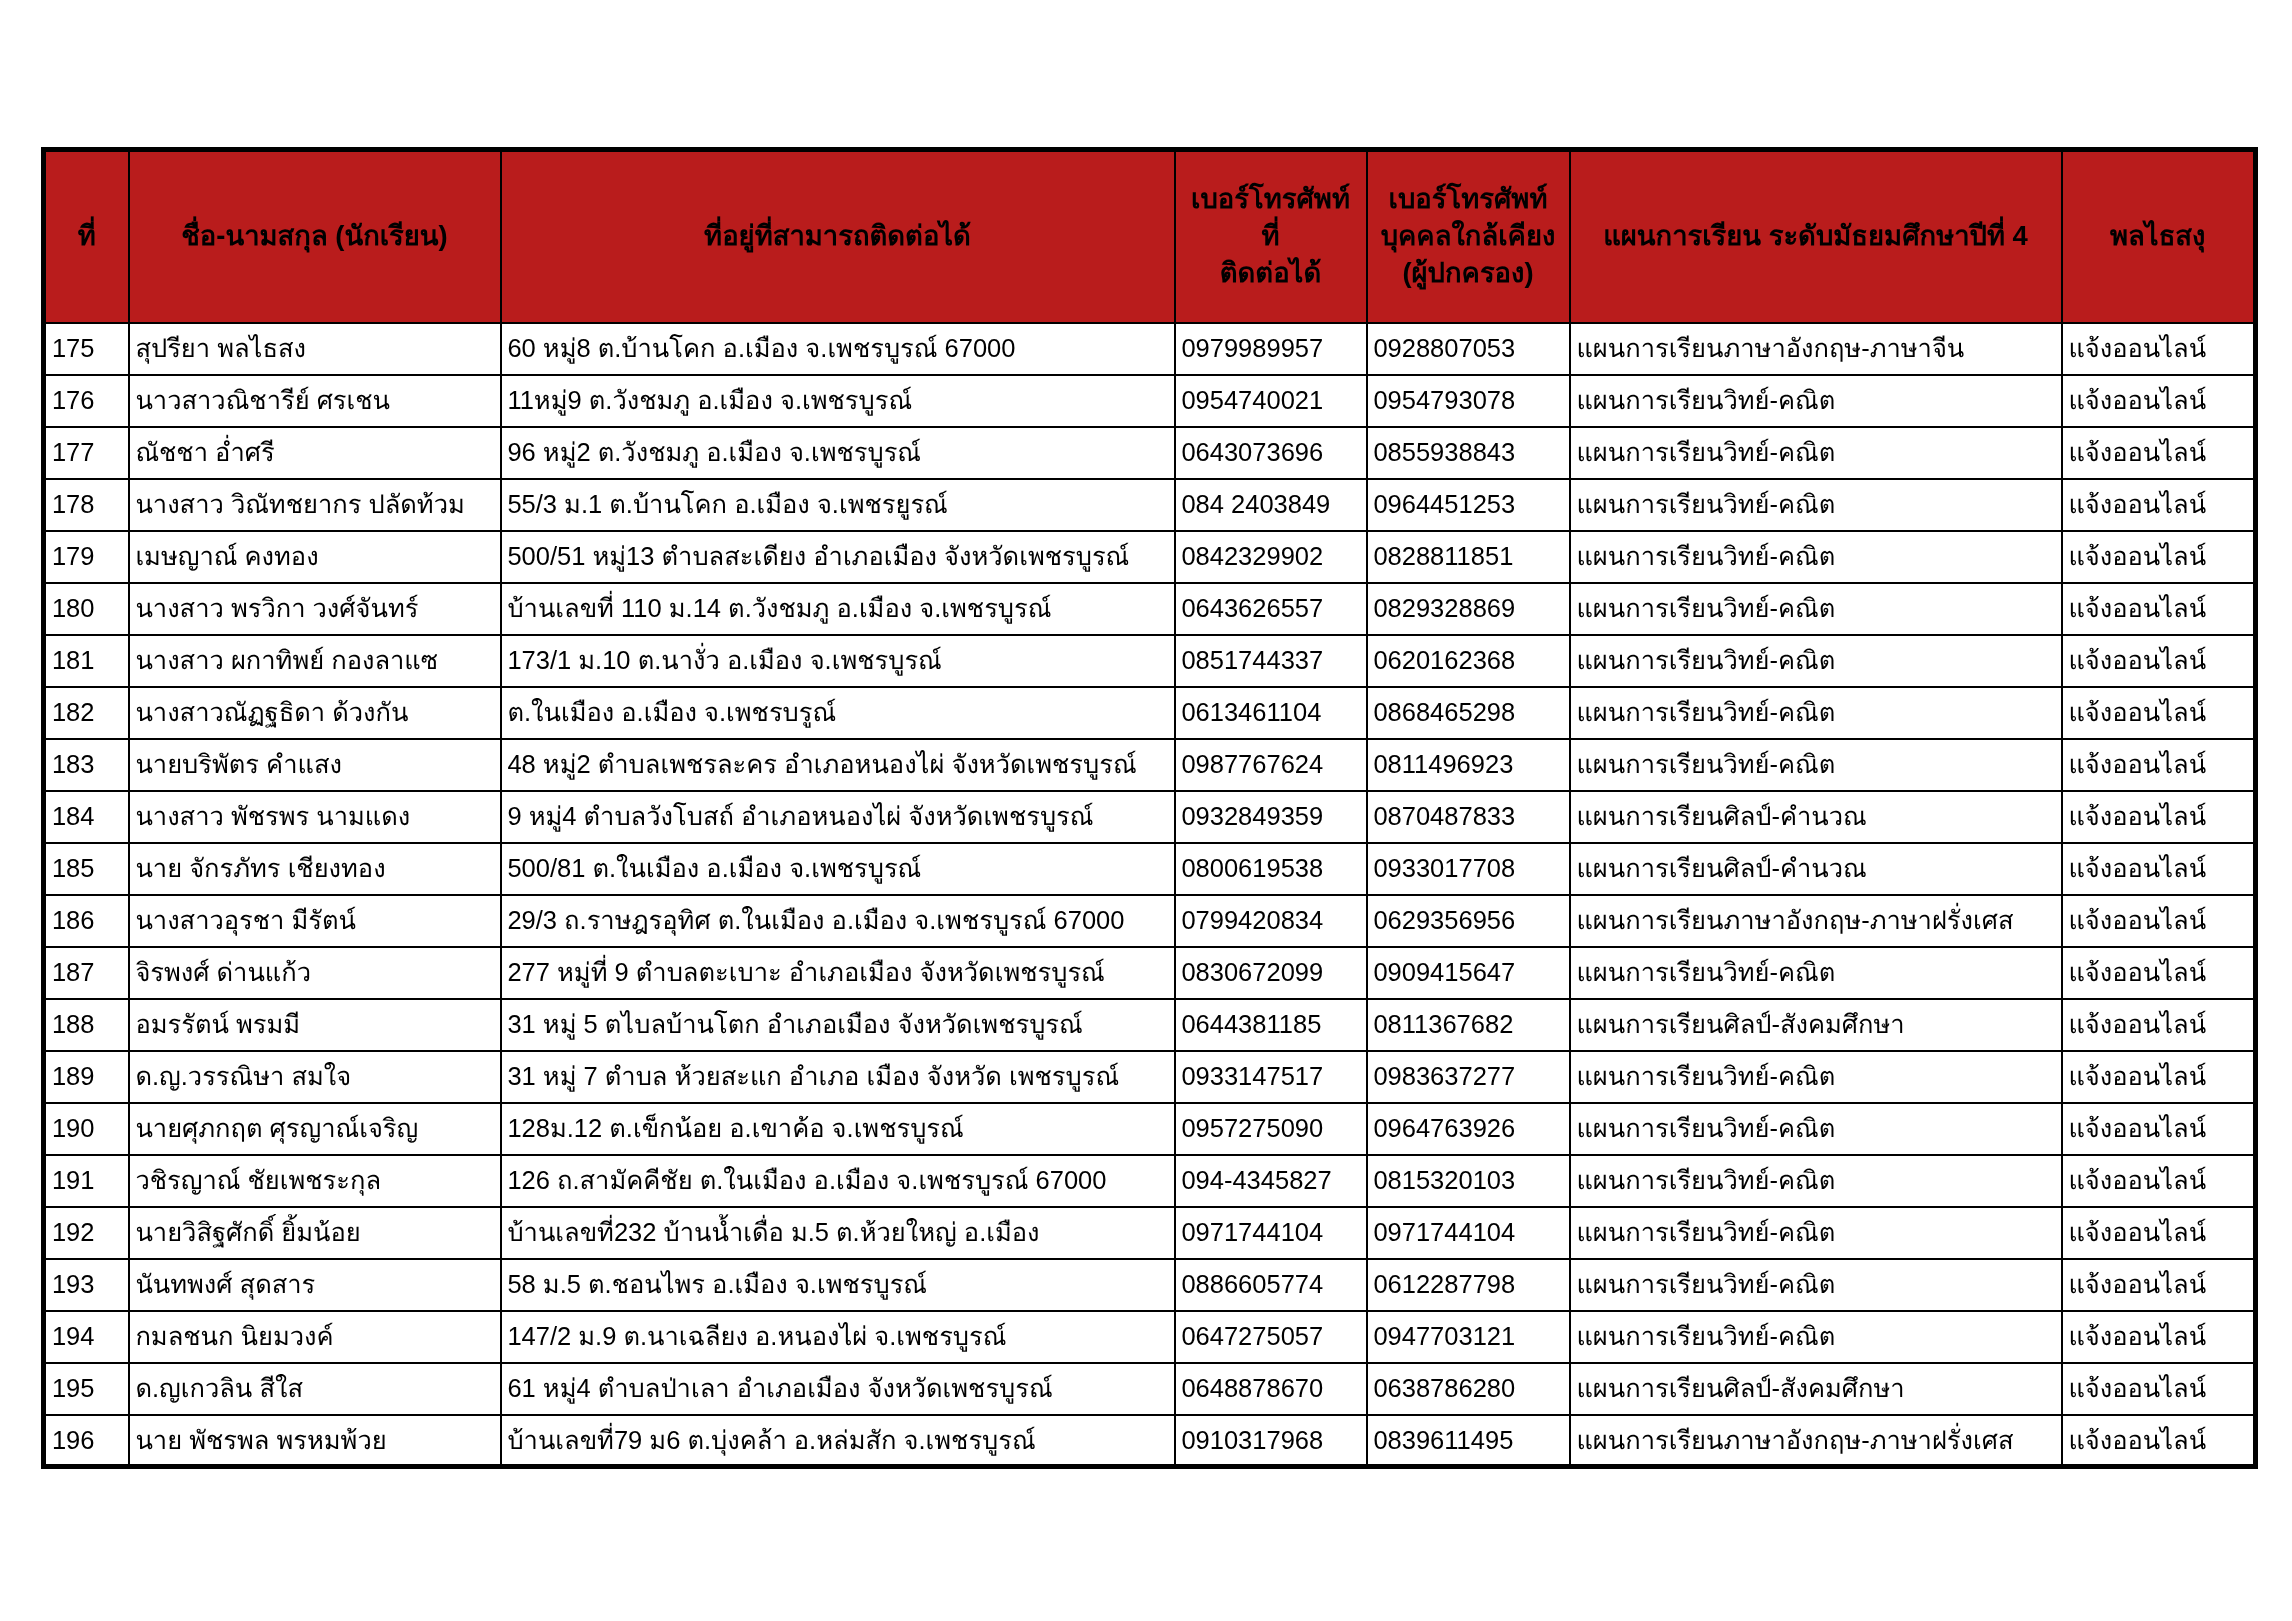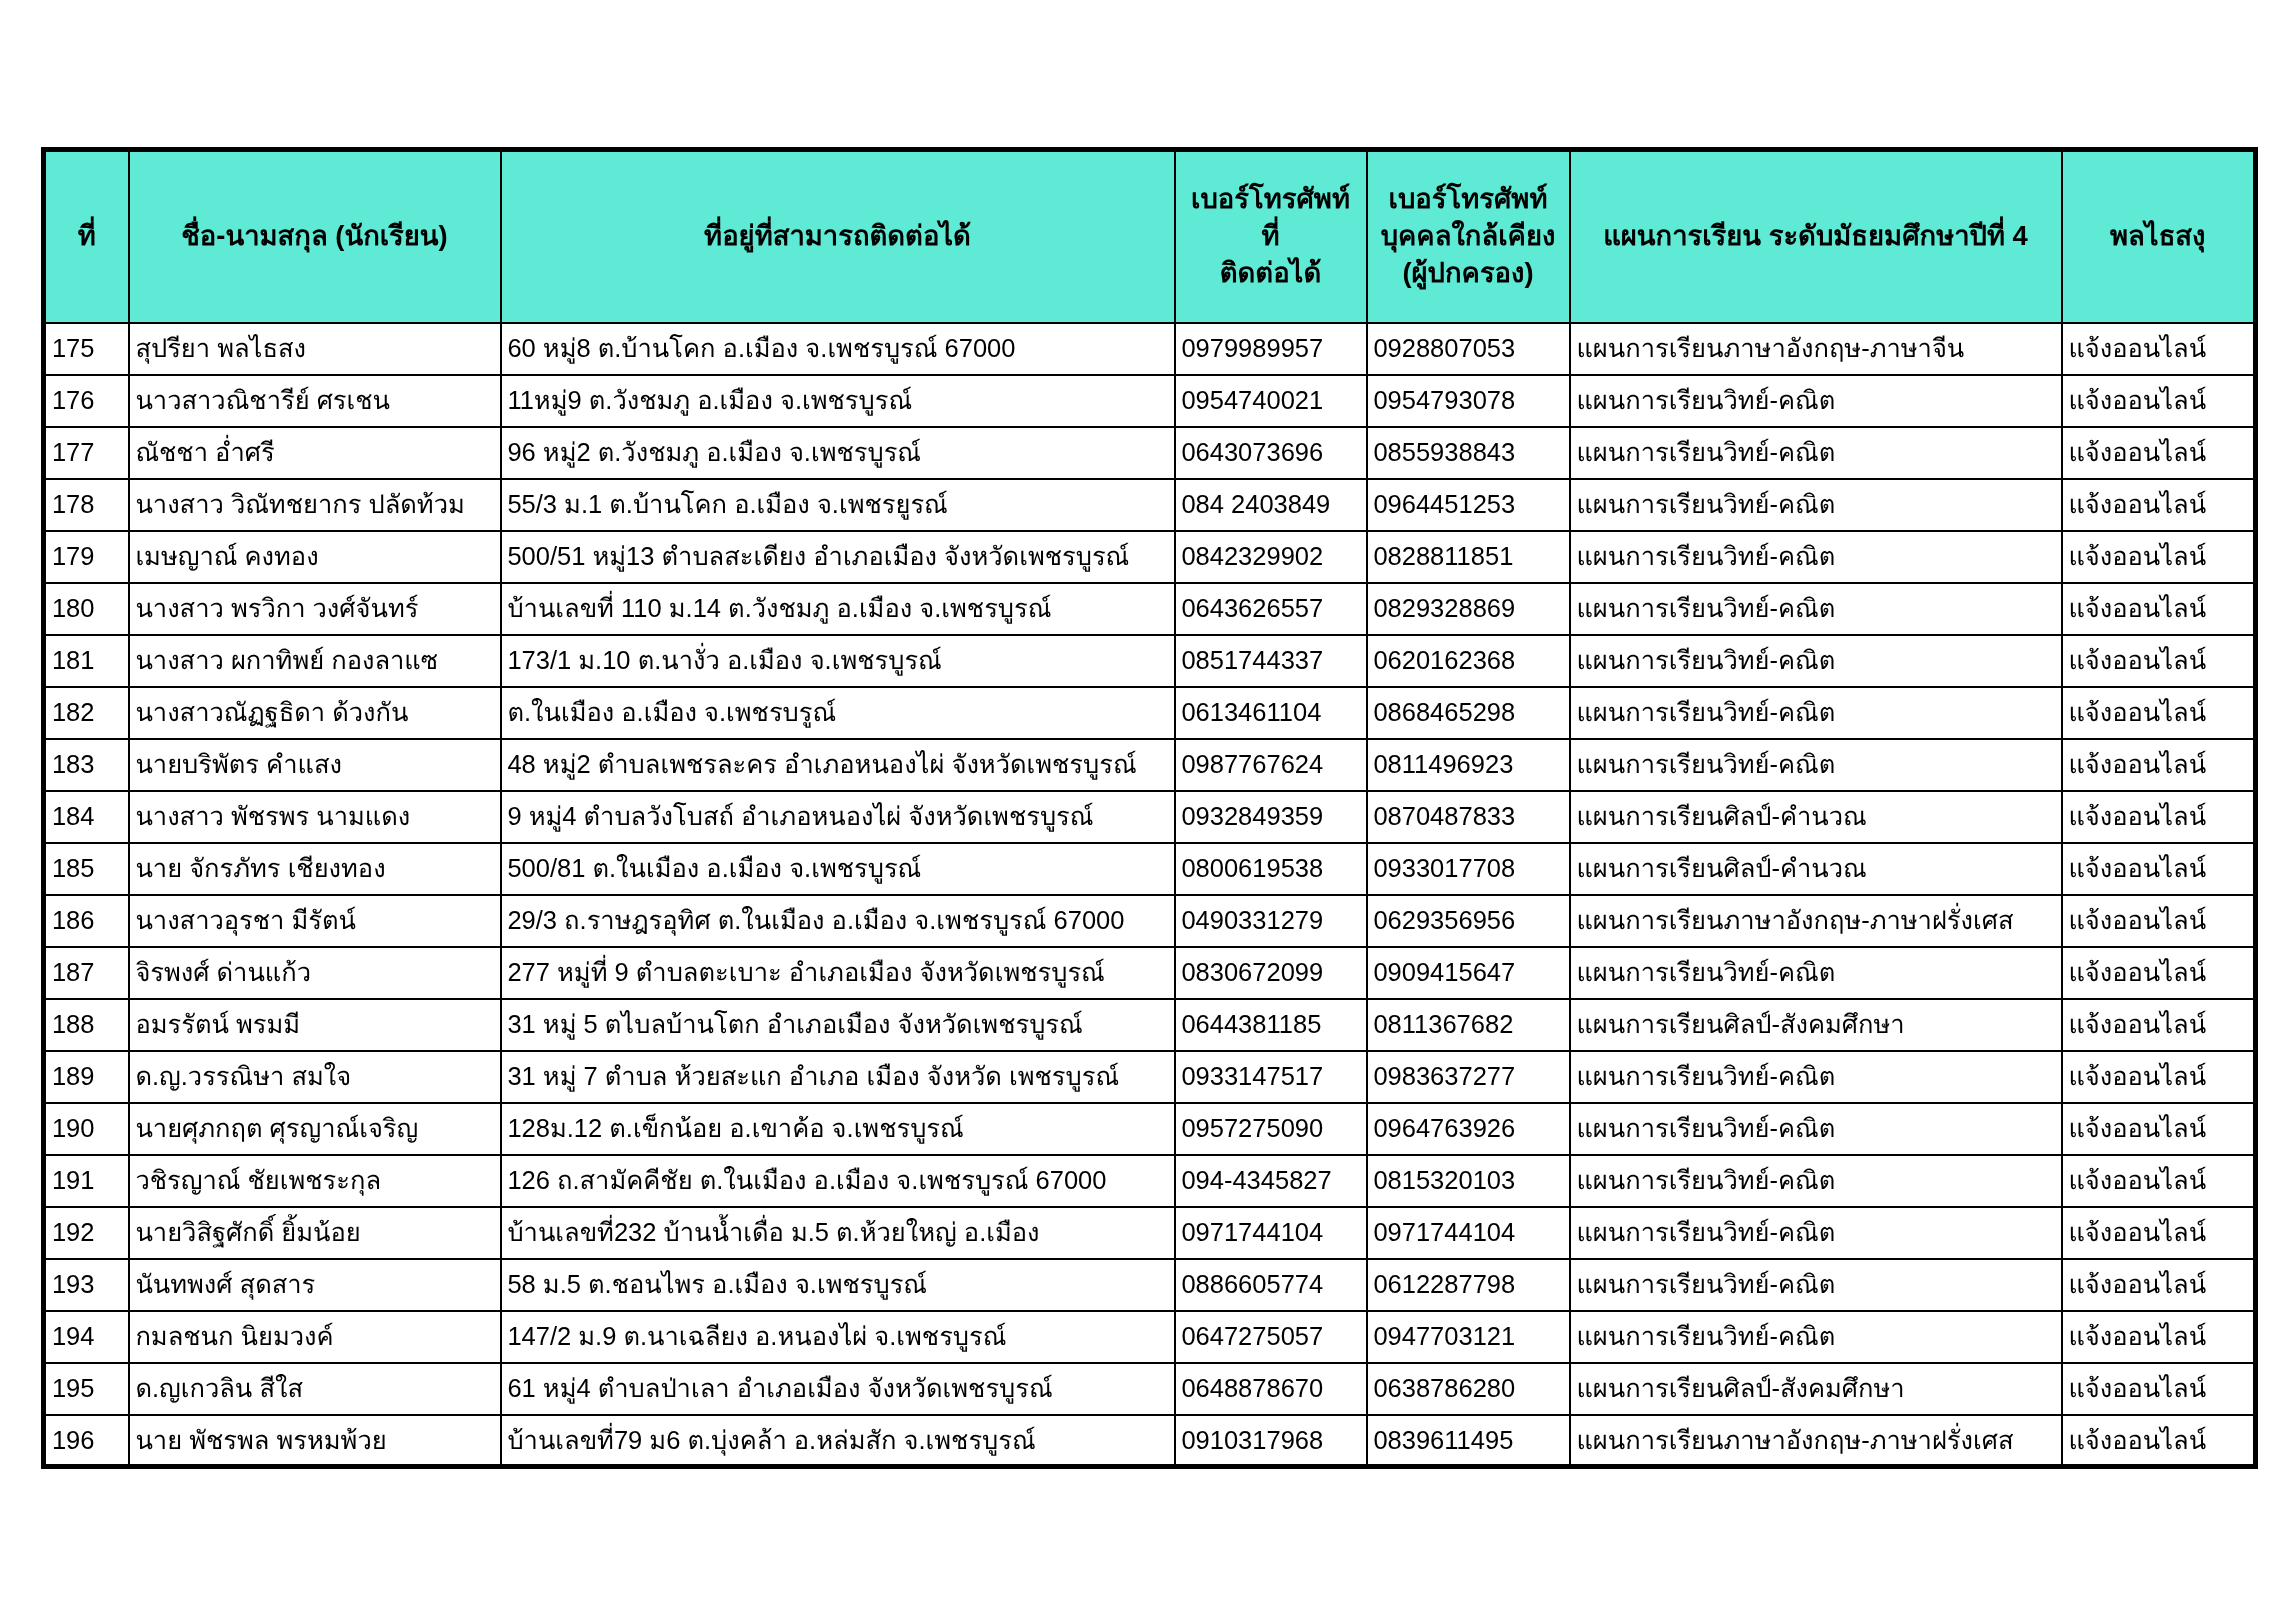--- a/index.html
+++ b/index.html
@@ -24,21 +24,21 @@
     table-layout: fixed;
     border: 5.9px solid #000000;
   }
   table.student-table th,
   table.student-table td {
     border: 2.9px solid #000000;
     box-sizing: border-box;
     overflow: hidden;
   }
   table.student-table th {
-    background: #5eead4;
+    background: #b91c1c;
     font-size: 27.4px;
     font-weight: bold;
     text-align: center;
     vertical-align: middle;
     height: 173px;
     white-space: pre-line;
     line-height: 1.35;
     padding: 0 7.8px;
   }
   table.student-table td {
@@ -183,21 +183,21 @@
     <td class="cell-address">500/81 ต.ในเมือง อ.เมือง จ.เพชรบูรณ์</td>
     <td class="cell-phone">0800619538</td>
     <td class="cell-guardian-phone">0933017708</td>
     <td class="cell-plan">แผนการเรียนศิลป์-คำนวณ</td>
     <td class="cell-note">แจ้งออนไลน์</td>
   </tr>
         <tr>
     <td class="cell-no">186</td>
     <td class="cell-name">นางสาวอุรชา มีรัตน์</td>
     <td class="cell-address">29/3 ถ.ราษฎรอุทิศ ต.ในเมือง อ.เมือง จ.เพชรบูรณ์ 67000</td>
-    <td class="cell-phone">0490331279</td>
+    <td class="cell-phone">0799420834</td>
     <td class="cell-guardian-phone">0629356956</td>
     <td class="cell-plan">แผนการเรียนภาษาอังกฤษ-ภาษาฝรั่งเศส</td>
     <td class="cell-note">แจ้งออนไลน์</td>
   </tr>
         <tr>
     <td class="cell-no">187</td>
     <td class="cell-name">จิรพงศ์  ด่านแก้ว</td>
     <td class="cell-address">277 หมู่ที่ 9 ตำบลตะเบาะ อำเภอเมือง จังหวัดเพชรบูรณ์</td>
     <td class="cell-phone">0830672099</td>
     <td class="cell-guardian-phone">0909415647</td>

